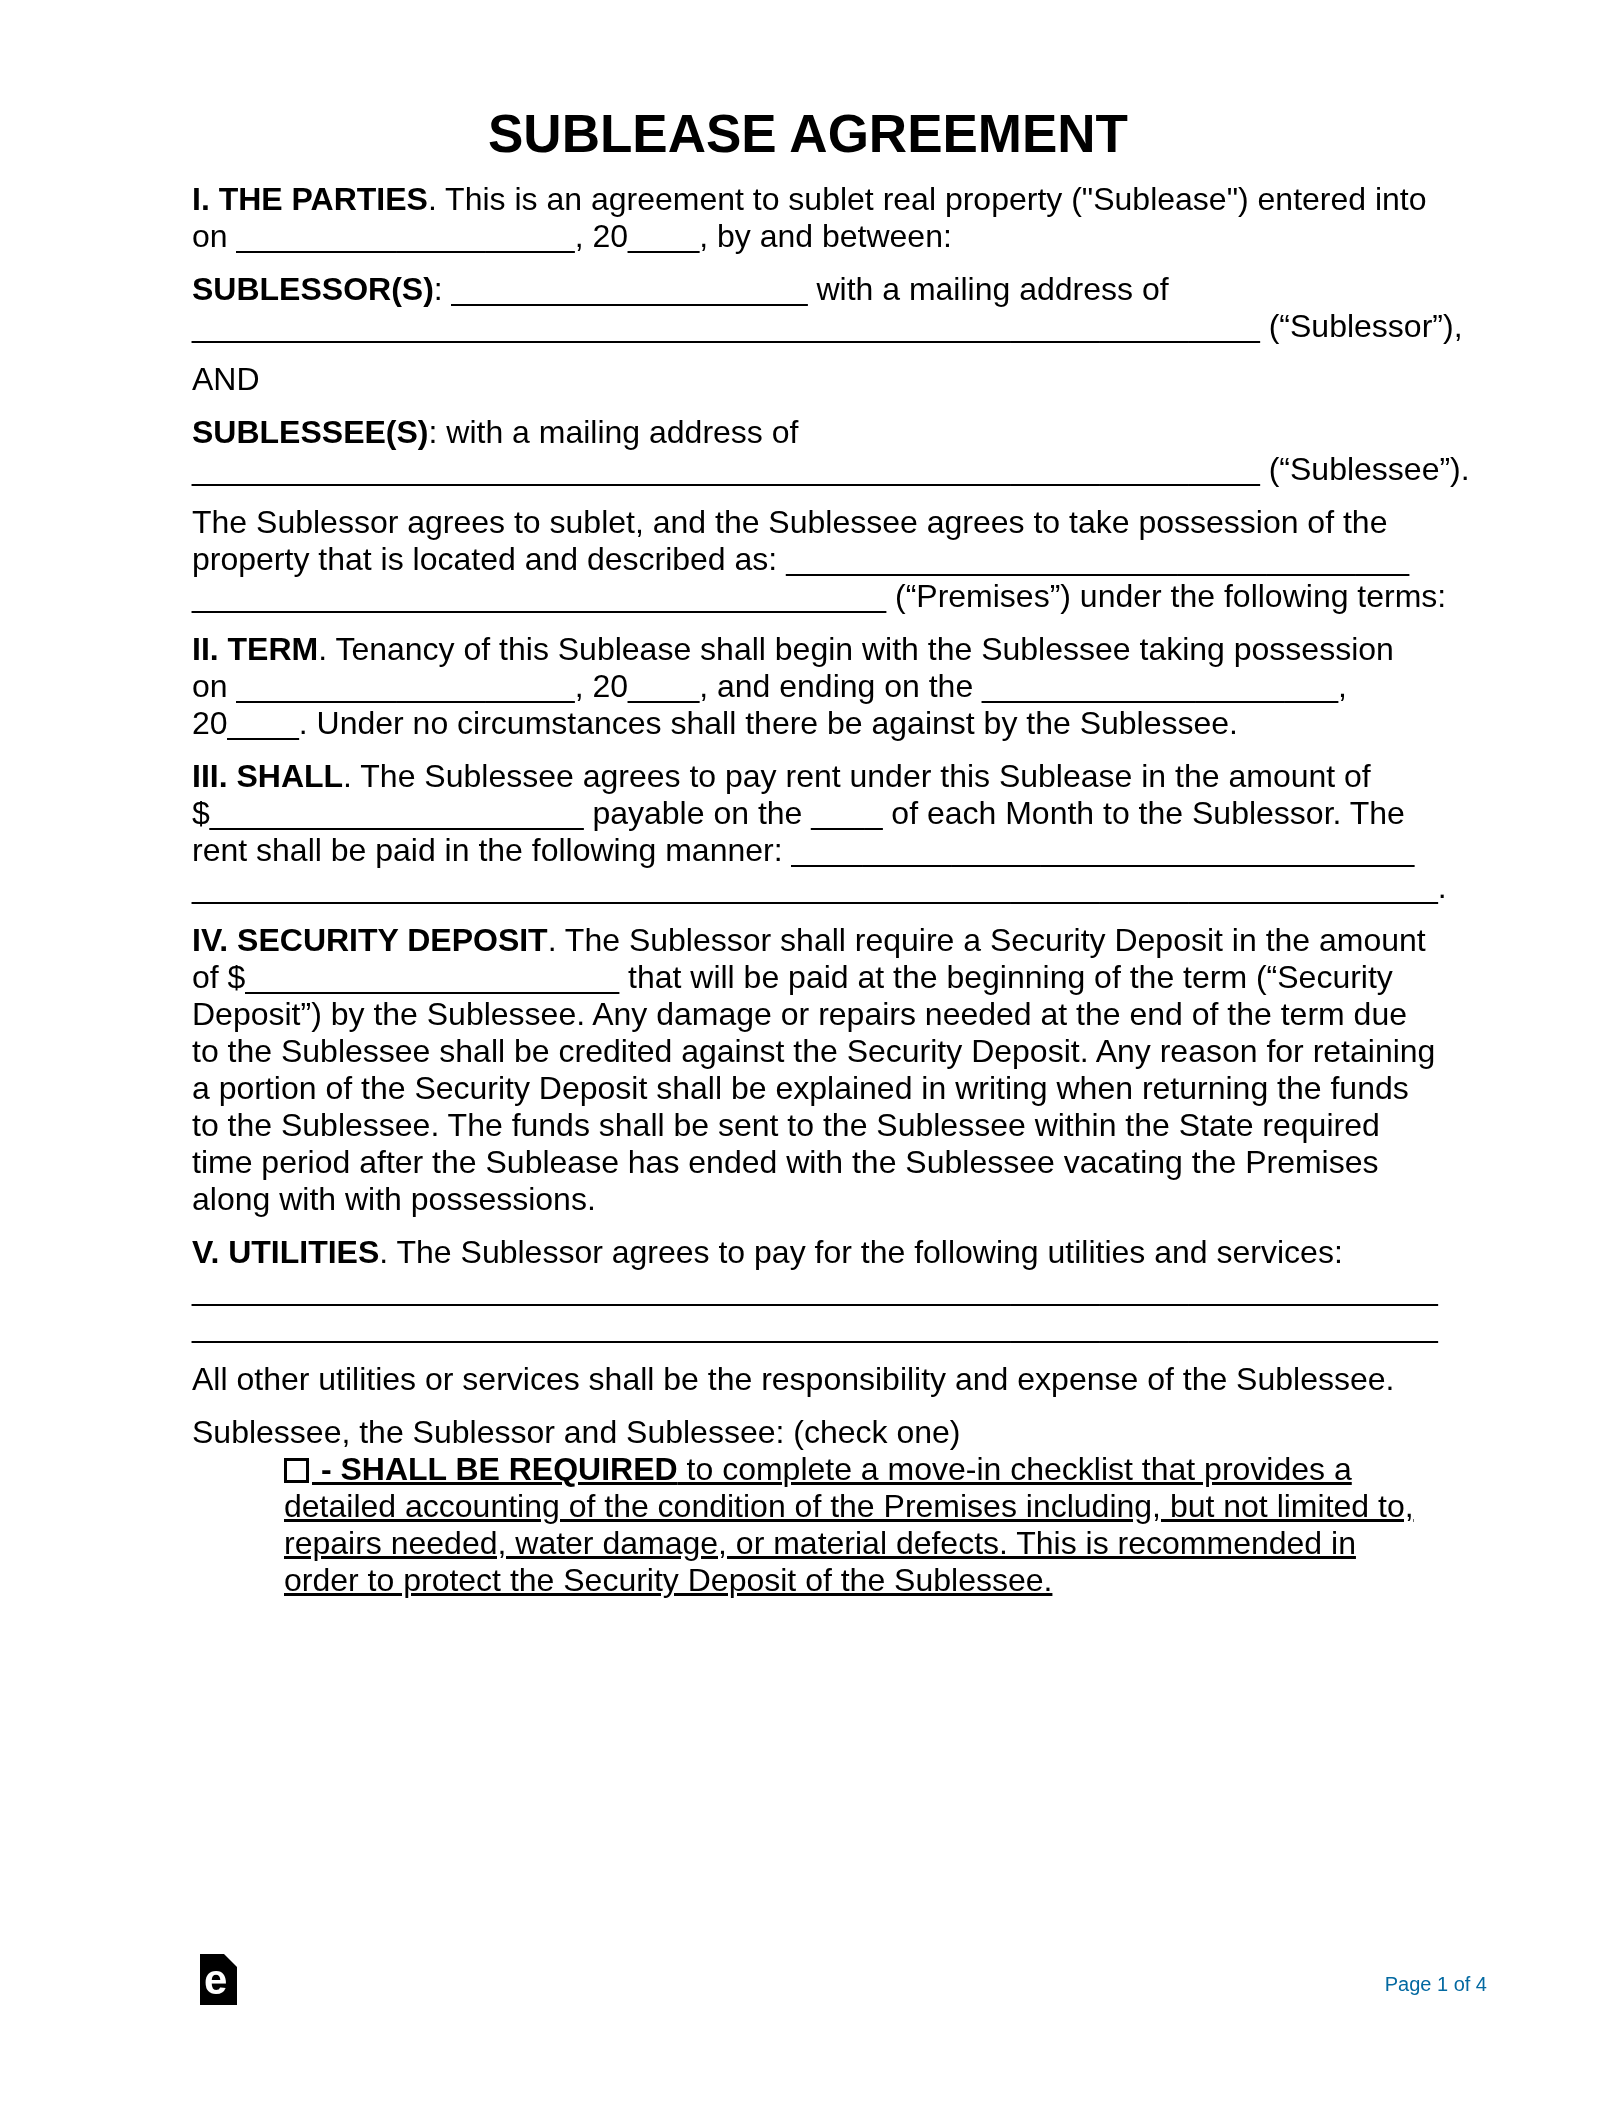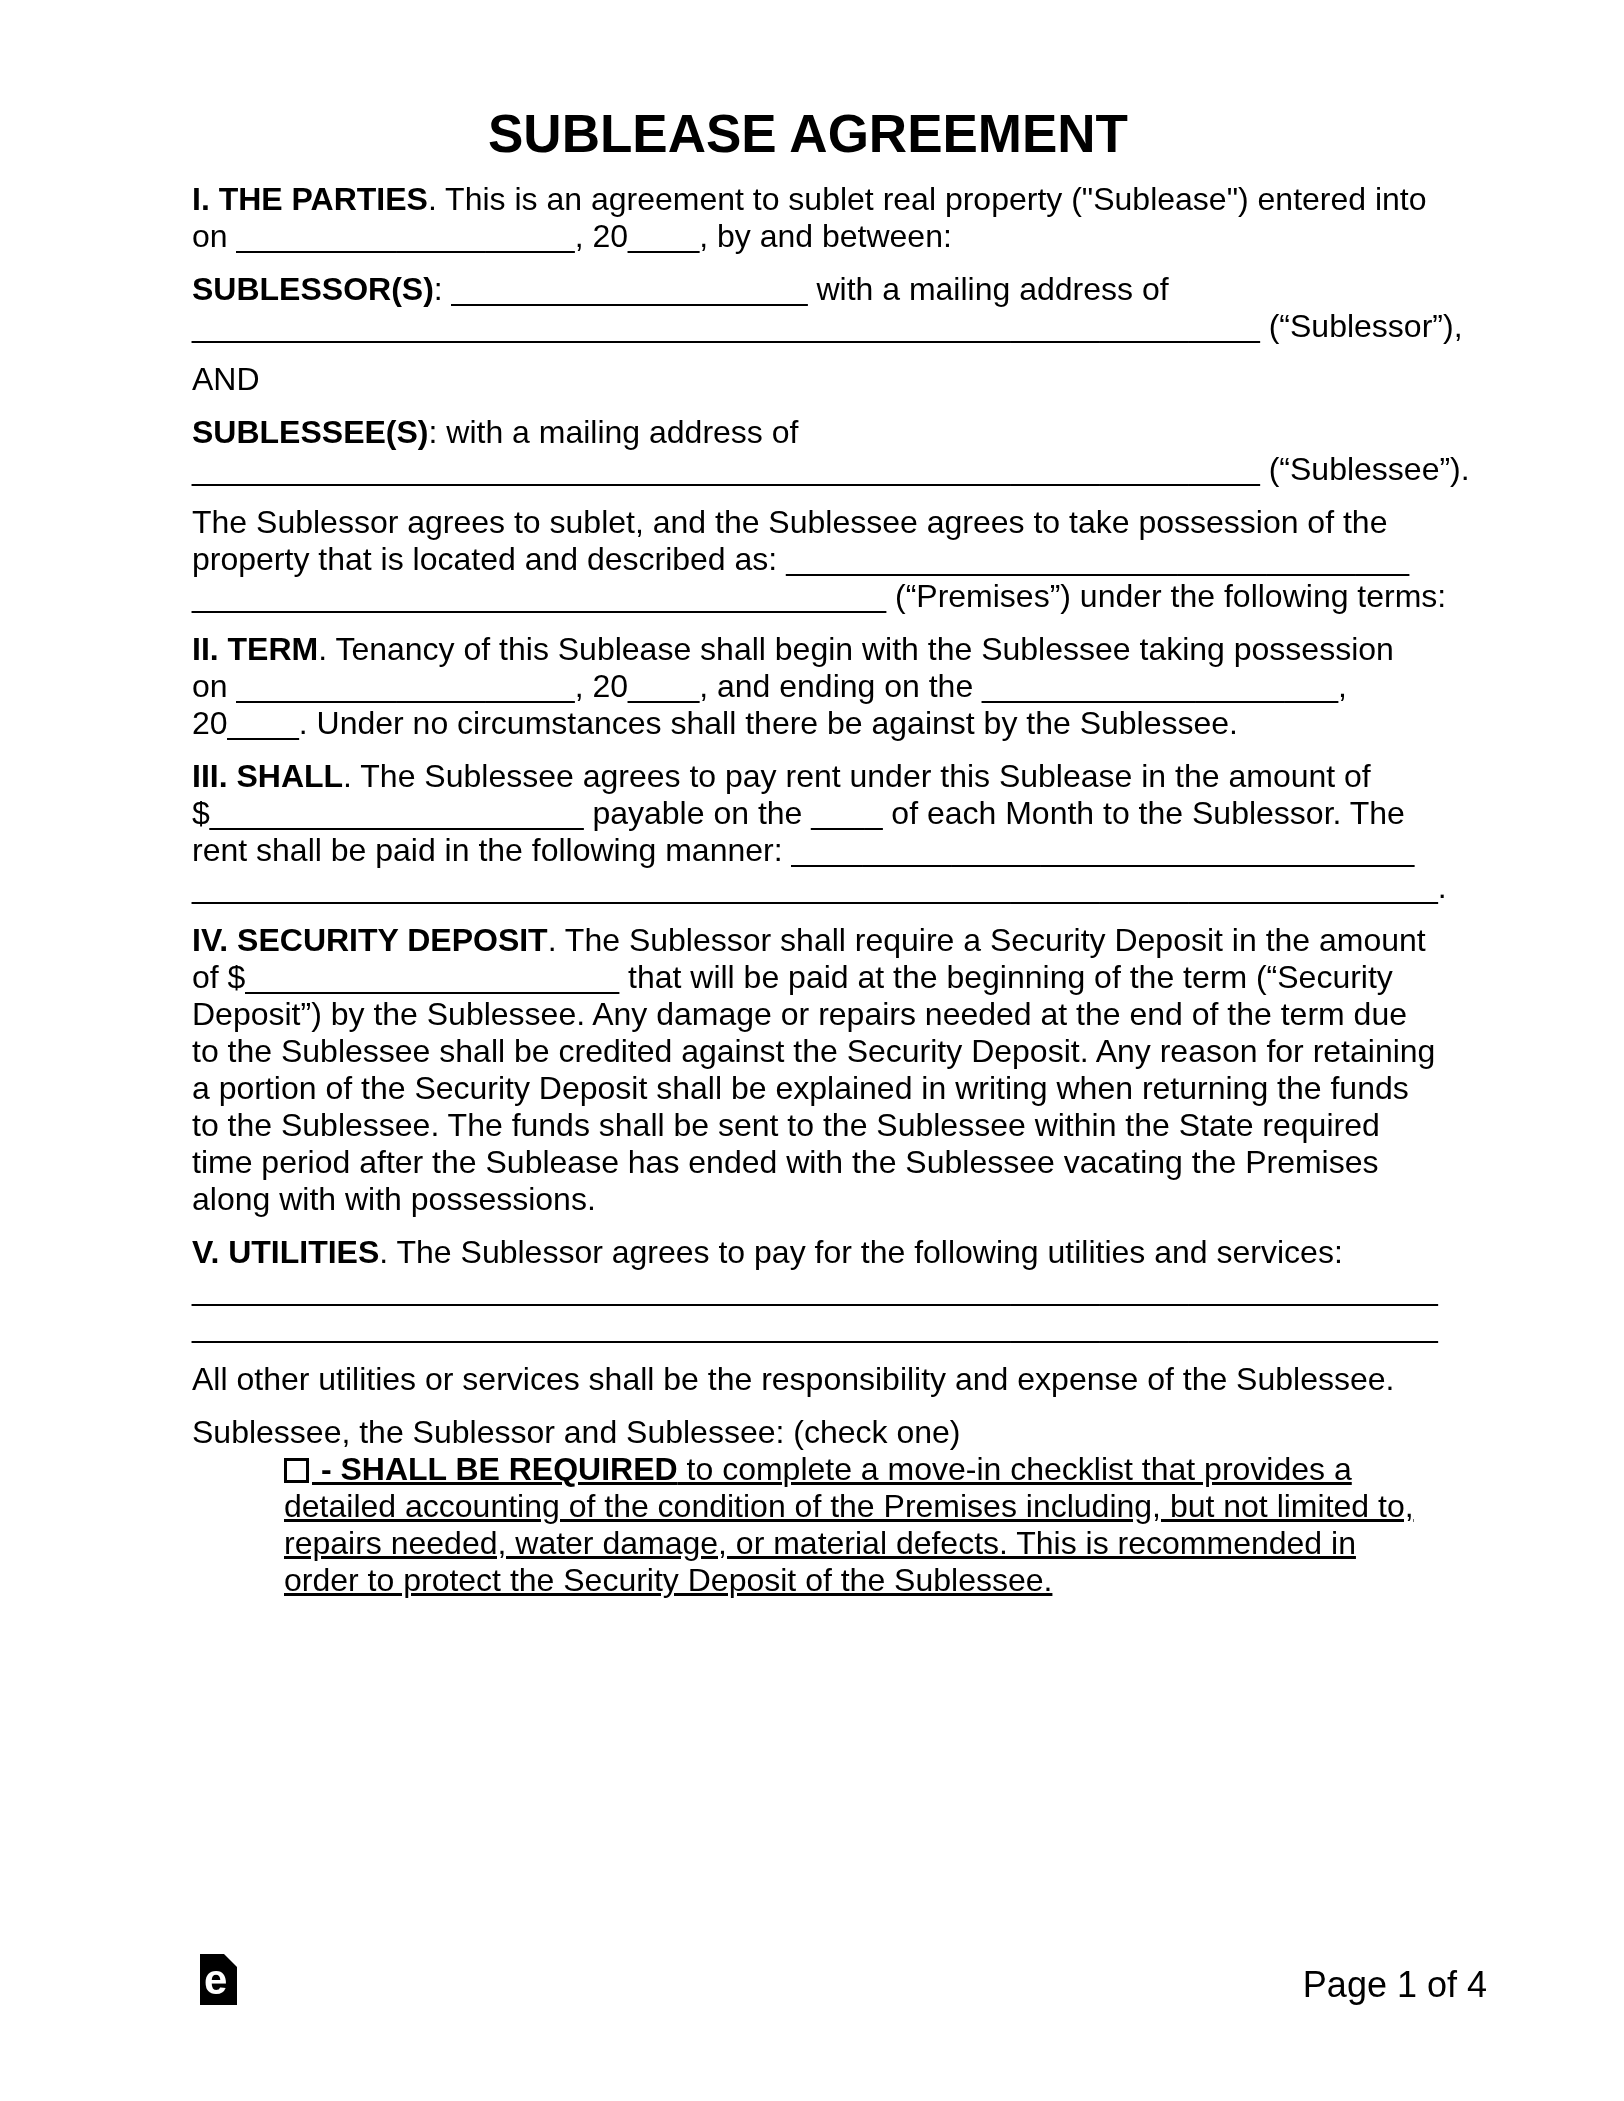--- a/index.html
+++ b/index.html
@@ -36,21 +36,21 @@
     position:absolute;top:0;right:0;width:0;height:0;
     border-top:13px solid #ffffff;
     border-left:13px solid transparent;
   }
   .logo-letter{
     position:absolute;left:4px;top:7px;
     font-size:42px;line-height:38px;font-weight:bold;color:#ffffff;
   }
   .page-label{
     position:absolute;top:1966px;right:137px;
-    font-size:36px;line-height:37px;color:#000000;
+    font-size:20px;line-height:37px;color:#0369a1;
   }
 </style>
 </head>
 <body>
 
 <div class="page">
   <div class="doc">
     <div class="title">SUBLEASE AGREEMENT</div>
 
   <div class="block">

